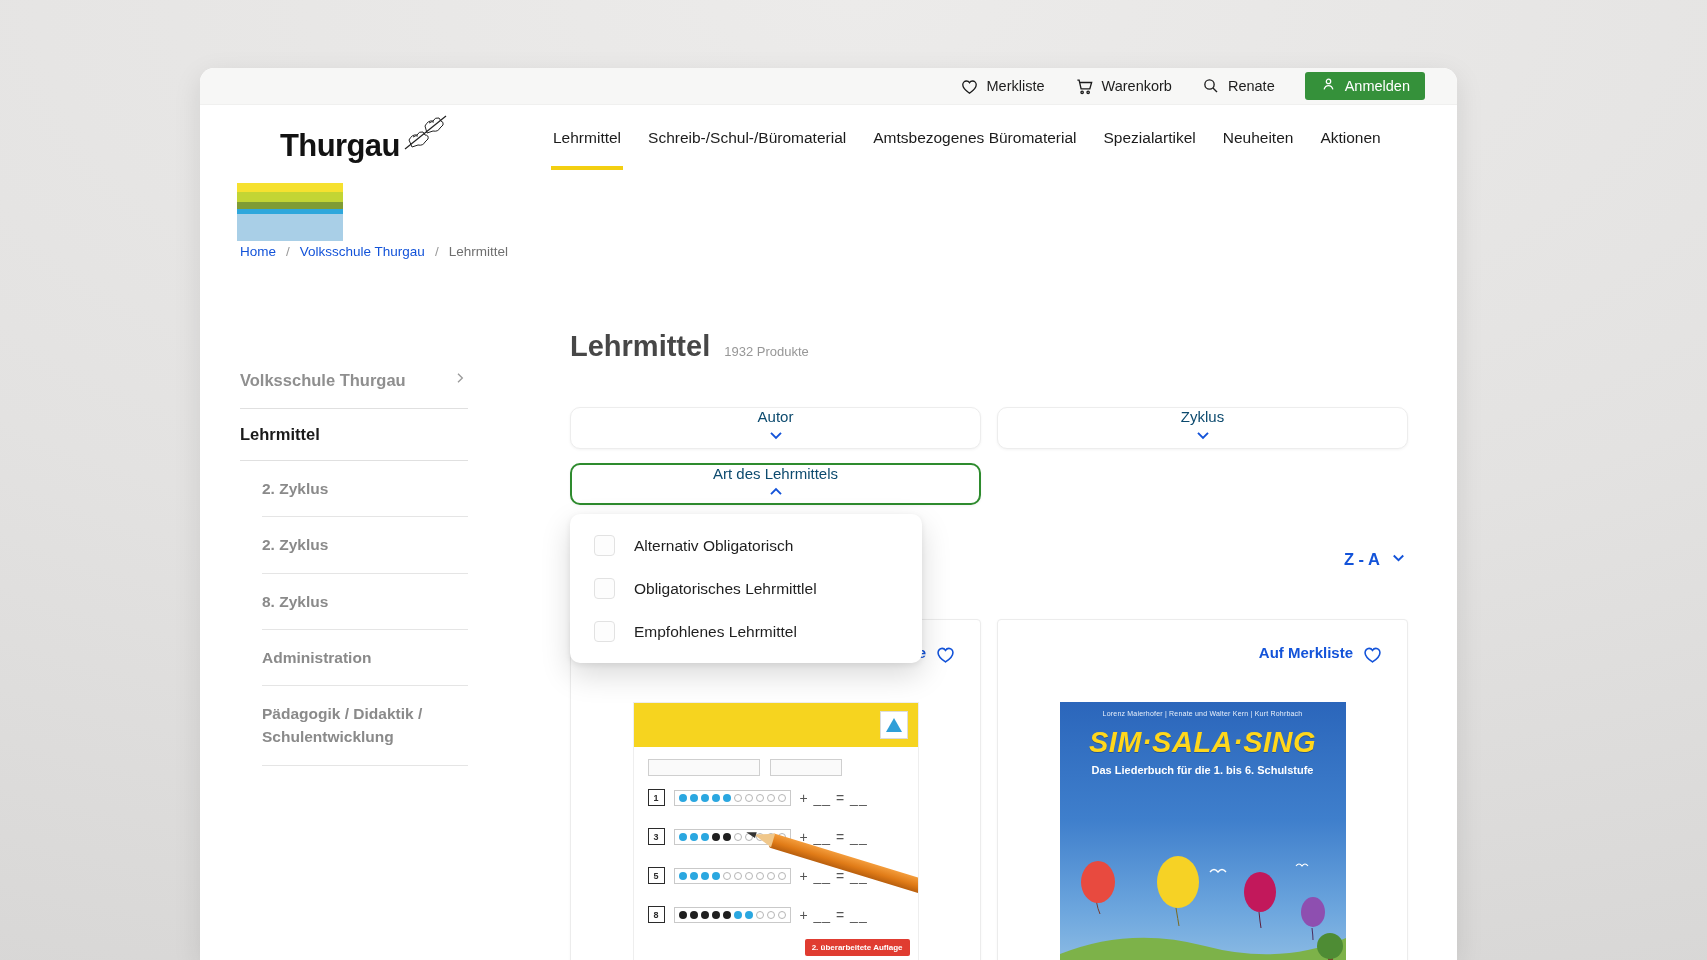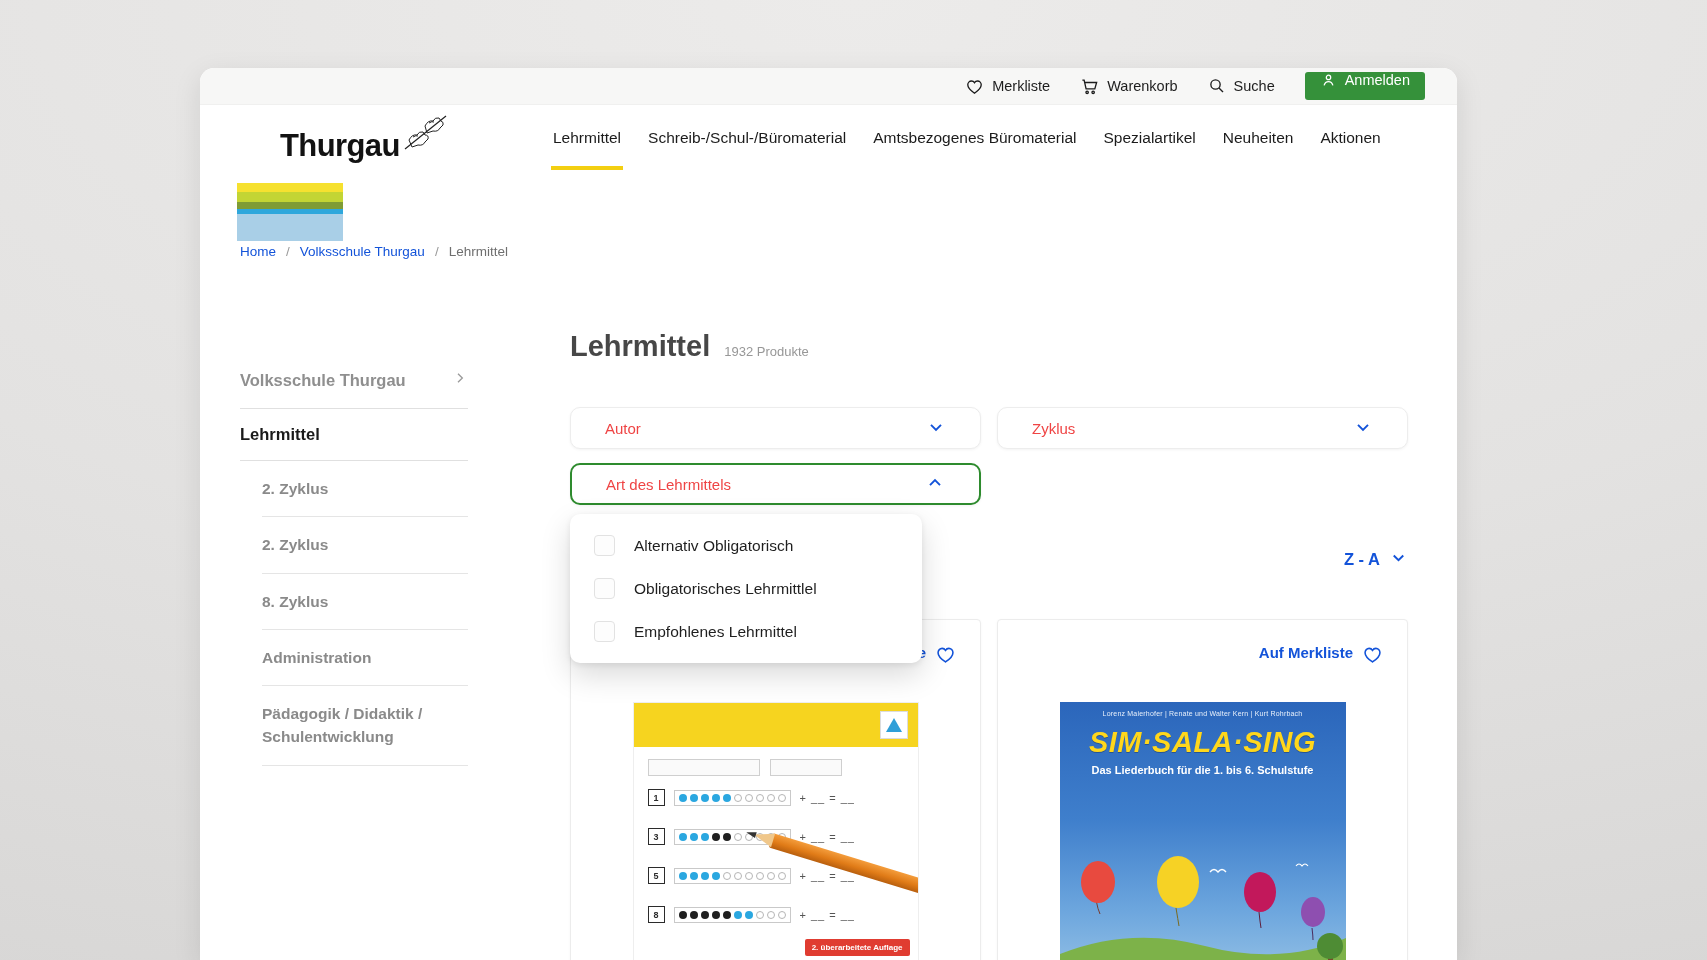--- a/index.html
+++ b/index.html
@@ -15,21 +15,21 @@
   }
   
   .topstrip{
     height:36px;background:#f7f7f6;border-radius:14px 14px 0 0;
     display:flex;align-items:center;justify-content:flex-end;gap:30px;
     padding-right:32px;border-bottom:1px solid #f0f0ef;
   }
   .topitem{display:flex;align-items:center;gap:8px;font-size:14.5px;color:#1d1d1d;cursor:pointer;}
   .topitem svg{display:block;}
   .btn-signin{
-    display:flex;align-items:flex-start;gap:8px;height:28px;padding:0 15px;
+    display:flex;align-items:center;gap:8px;height:28px;padding:0 15px;
     background:#35913a;color:#fff;font-size:14.5px;border:none;border-radius:3px;cursor:pointer;
   }
   
   .header{position:relative;height:66px;}
   .logo{position:absolute;left:37px;top:8px;display:flex;align-items:flex-end;cursor:pointer;margin-left:43px;}
   .logo .word{font-size:31px;font-weight:800;letter-spacing:-0.6px;color:#121212;line-height:1;}
   .logo svg{margin-left:2px;margin-bottom:6px;}
   .nav{position:absolute;left:353px;top:0;height:100%;display:flex;align-items:stretch;gap:27px;}
   .nav-item{
     display:flex;align-items:center;font-size:15.5px;color:#1b1b1b;cursor:pointer;position:relative;white-space:nowrap;
@@ -65,22 +65,22 @@
     color:#8a8a8a;font-size:15.5px;font-weight:600;cursor:pointer;line-height:1.5;
   }
   
   .main{position:absolute;left:370px;top:262px;width:838px;}
   .title-row{display:flex;align-items:baseline;gap:14px;}
   .page-title{font-size:29px;line-height:33px;font-weight:700;color:#474747;margin:0;}
   .product-count{font-size:13px;color:#979797;}
   .filters{margin-top:44px;display:grid;grid-template-columns:411px 411px;gap:14px 16px;}
   .pill{
     height:42px;box-sizing:border-box;background:#fff;border:1px solid #ededed;border-radius:10px;
-    display:flex;align-items:center;justify-content:space-between;padding:0 34px;
-    font-size:15px;color:#ef4444;box-shadow:0 1px 3px rgba(0,0,0,.05);cursor:pointer;
+    display:flex;align-items:center;justify-content:space-between;padding:0 24px;
+    font-size:15px;color:#0c4a6e;box-shadow:0 1px 3px rgba(0,0,0,.05);cursor:pointer;flex-direction:column;
   }
   .pill.open{border:2px solid #2e8b2e;}
   
   .panel{
     position:absolute;left:0;top:184px;width:352px;box-sizing:border-box;z-index:10;
     background:#fff;border-radius:10px;padding:10px 0;
     box-shadow:0 12px 30px rgba(0,0,0,.15),0 2px 6px rgba(0,0,0,.08);
   }
   .option{display:flex;align-items:center;gap:19px;padding:11px 24px;cursor:pointer;}
   .checkbox{width:21px;height:21px;box-sizing:border-box;border:1px solid #e2e2e2;border-radius:4px;background:#fdfdfd;}
@@ -107,21 +107,21 @@
   .wb-field{border:1px solid #cfcfcf;height:15px;background:#fafafa;}
   .wb-rows{position:absolute;left:14px;top:86px;right:14px;display:flex;flex-direction:column;gap:22px;}
   .wb-row{display:flex;align-items:center;gap:9px;}
   .numchip{width:15px;height:15px;border:1.5px solid #2b2b2b;font-size:9px;color:#2b2b2b;
     display:flex;align-items:center;justify-content:center;font-weight:700;}
   .frame{display:flex;gap:3px;padding:3px 4px;border:1px solid #c9c9c9;background:#fff;}
   .dot{width:8px;height:8px;border-radius:50%;}
   .dot.b{background:#2aa7e0;}
   .dot.k{background:#1f1f1f;}
   .dot.o{box-sizing:border-box;border:1px solid #b5b5b5;background:#fff;}
-  .wb-eq{font-size:11px;color:#555;letter-spacing:1px;}
+  .wb-eq{font-size:14px;color:#555;letter-spacing:1px;}
   .pencil{position:absolute;right:-14px;top:150px;width:190px;height:15px;transform:rotate(17deg);}
   .pencil .body{position:absolute;left:26px;top:0;right:0;height:15px;border-radius:2px;
     background:linear-gradient(180deg,#f49d3c 0%,#e07b17 55%,#b85f0e 100%);}
   .pencil .wood{position:absolute;left:8px;top:0;width:0;height:0;
     border-top:7.5px solid transparent;border-bottom:7.5px solid transparent;border-right:20px solid #f0c78a;}
   .pencil .lead{position:absolute;left:0;top:4px;width:0;height:0;
     border-top:3.5px solid transparent;border-bottom:3.5px solid transparent;border-right:10px solid #333;}
   .wb-badge{position:absolute;right:8px;top:236px;background:#e03c31;color:#fff;
     font-size:8px;font-weight:700;padding:4px 7px;border-radius:2px;}
   
@@ -156,21 +156,21 @@
       </span>
       <span>Warenkorb</span>
     </div>
     <div class="topitem">
       <span>
         <svg width="18" height="18" viewBox="0 0 24 24" fill="none" stroke="#1d1d1d" stroke-width="1.8">
           <circle cx="10" cy="10" r="6.2"></circle>
             <path d="M14.6 14.6 20 20"></path>
         </svg>
       </span>
-      <span>Suche</span>
+      <span>Renate</span>
     </div>
     <button class="btn-signin">
       <span>
         <svg width="17" height="17" viewBox="0 0 24 24" fill="none" stroke="#fff" stroke-width="1.8">
           <circle cx="12" cy="7.6" r="3.1"></circle>
             <path d="M5.8 19c.9-3.6 3.3-5.4 6.2-5.4s5.3 1.8 6.2 5.4"></path>
         </svg>
       </span>
       <span>Anmelden</span>
     </button>

